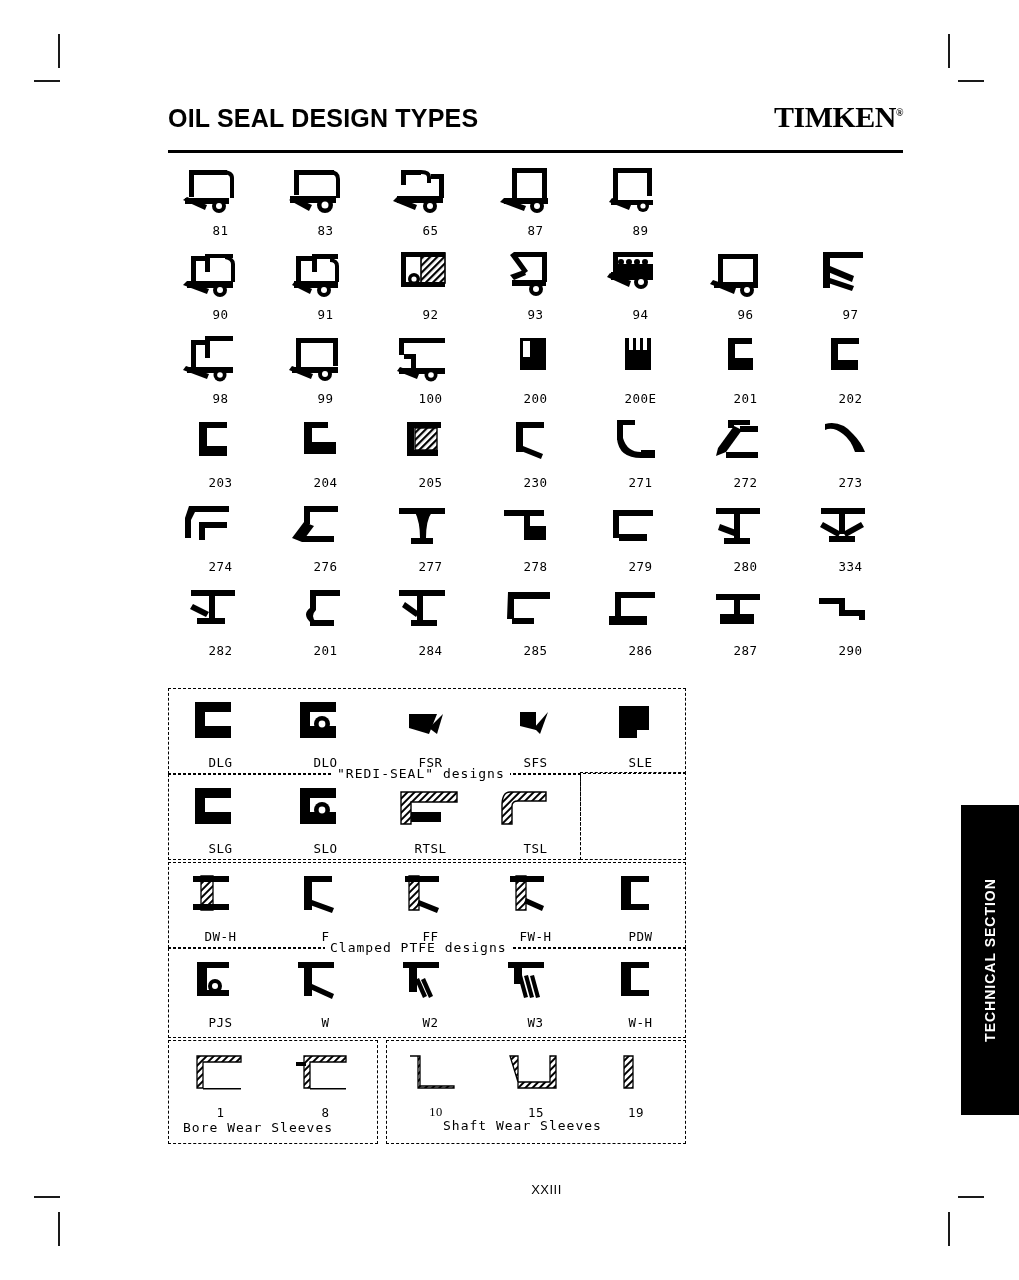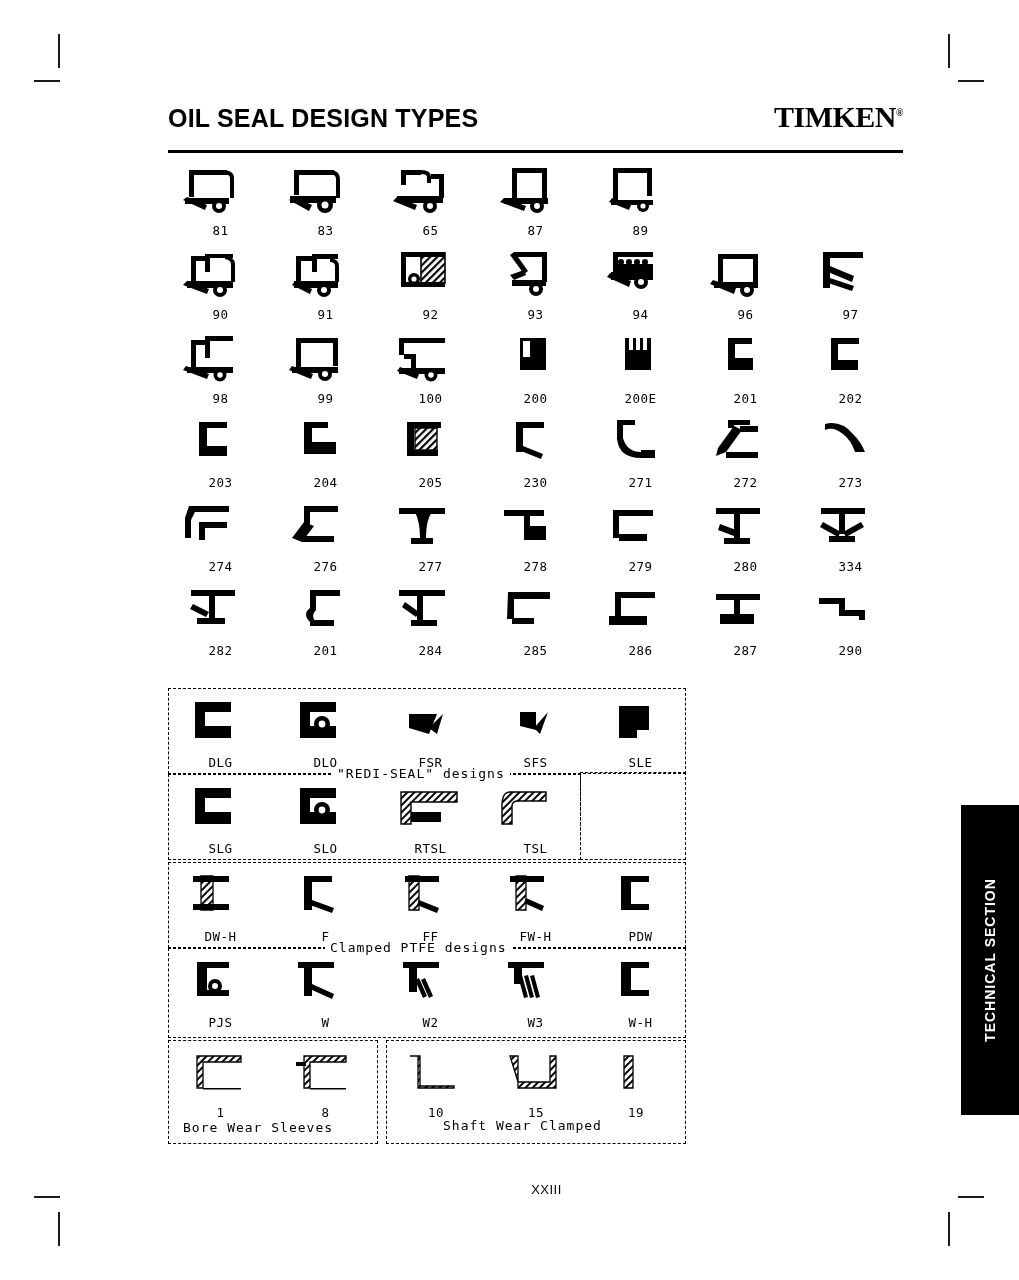--- a/index.html
+++ b/index.html
@@ -1028,35 +1028,35 @@
         <path d="M24 12 h42 v6 h-36 v26 h-6z" fill="url(#hx5)" stroke="#000" stroke-width="1.3"></path>
         <path d="M16 18 h10 v4 h-10z" fill="#000"></path>
         <path d="M30 44 h36 v1.6 h-36z" fill="#000"></path>
       </svg>
     </div>
     <div class="seal-label" style="bottom:0;">8</div>
   </div>
 </div>
 
 <div class="group-box" style="left:386px; top:1040px; width:300px; height:104px;"></div>
-<div class="group-caption" style="left:438px; top:1118px;">Shaft Wear Clamped</div>
+<div class="group-caption" style="left:438px; top:1118px;">Shaft Wear Sleeves</div>
 
 <div style="position:absolute; left:386px; top:1042px; display:flex;">
   <div class="seal-cell" style="height:78px; width:100px;">
     <div class="seal-fig" style="width:100px;">
       <svg width="92" height="60" viewBox="0 0 92 60">
         <defs>
             <pattern id="hx6" width="5" height="5" patternTransform="rotate(45)" patternUnits="userSpaceOnUse">
               <rect width="2" height="5" fill="#000"></rect>
             </pattern>
           </defs>
         <path d="M20 12 h8 v32 h36 v-2 h-34 v-30z" fill="url(#hx6)" stroke="#000" stroke-width="1.3"></path>
       </svg>
     </div>
-    <div class="seal-label" style="bottom:0; width:100px;">10</div>
+    <div class="seal-label" style="bottom:0; width:100px;font-family:Liberation Serif, serif;">10</div>
   </div>
   <div class="seal-cell" style="height:78px; width:100px;">
     <div class="seal-fig" style="width:100px;">
       <svg width="92" height="60" viewBox="0 0 92 60">
         <defs>
             <pattern id="hx7" width="5" height="5" patternTransform="rotate(45)" patternUnits="userSpaceOnUse">
               <rect width="2" height="5" fill="#000"></rect>
             </pattern>
           </defs>
         <path d="M20 12 h8 v32 h38 v-32 h-6 v26 h-32z" fill="url(#hx7)" stroke="#000" stroke-width="1.3"></path>

